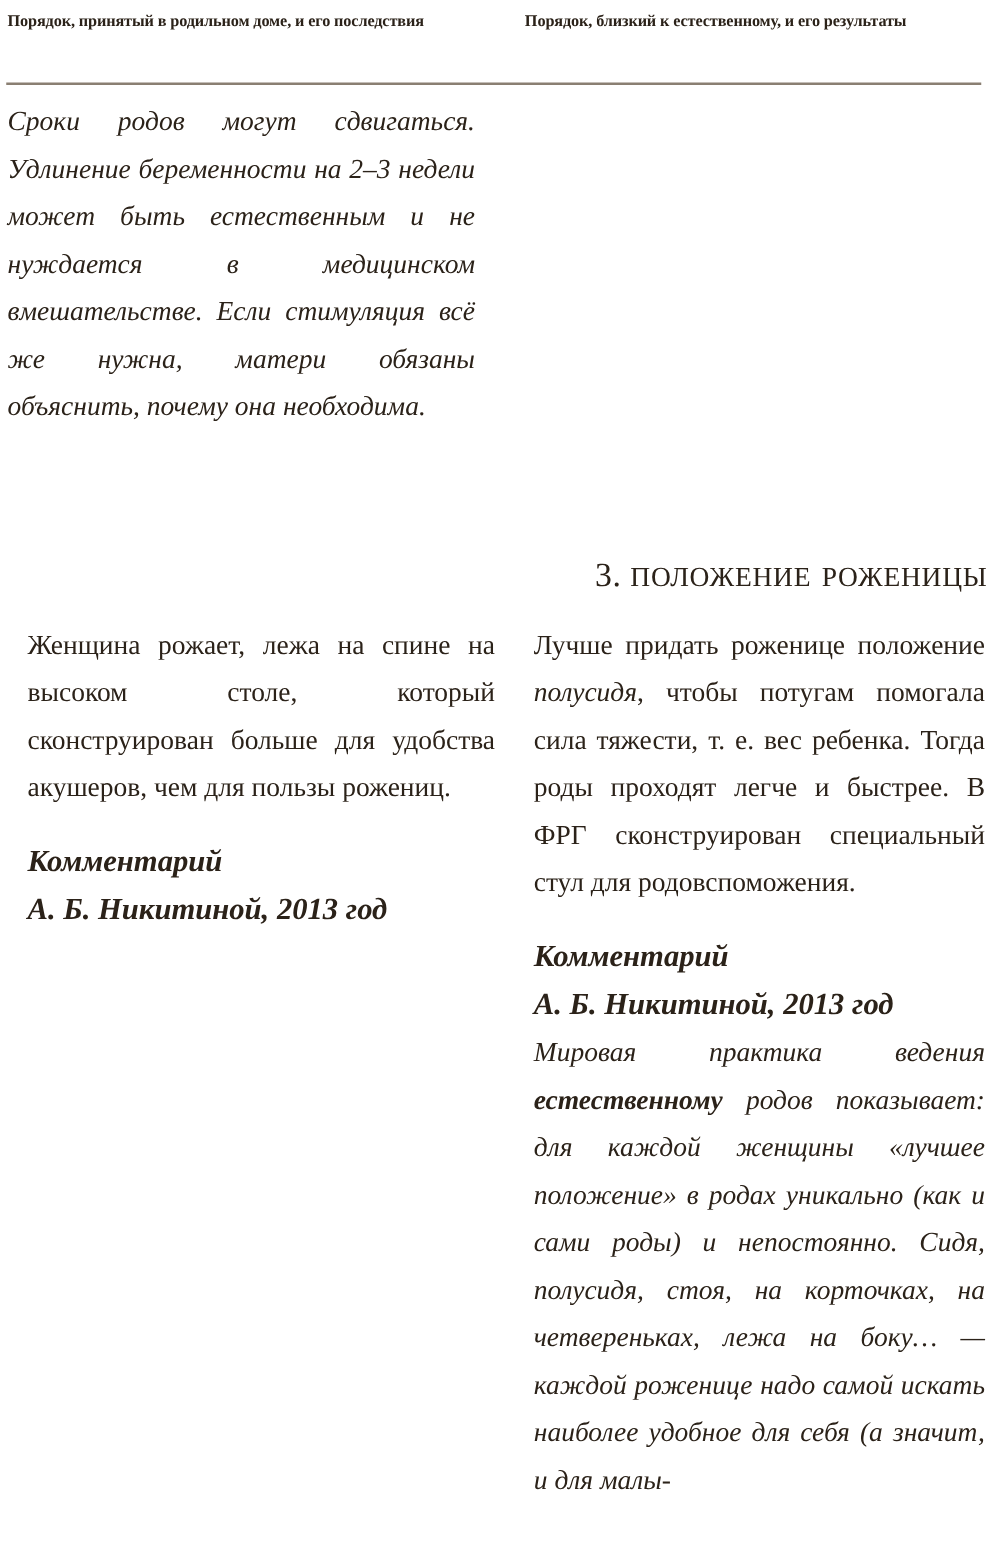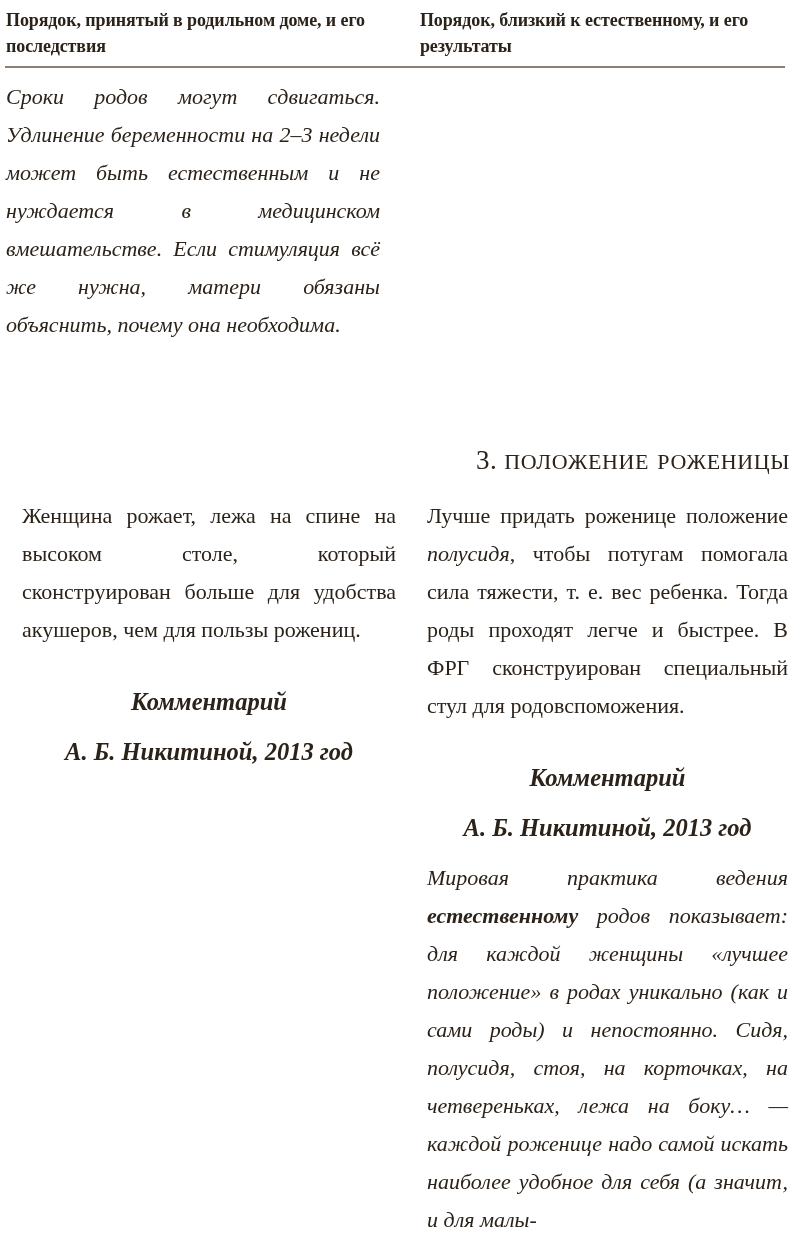--- a/index.html
+++ b/index.html
@@ -24,21 +24,21 @@
   }
 
   
   .header-row {
     display: flex;
     padding: 8px 6px 0 6px;
     box-sizing: border-box;
   }
   .header-cell {
     font-weight: bold;
-    font-size: 18px;
+    font-size: 13px;
     line-height: 1.42;
     letter-spacing: -0.1px;
     color: #2b2219;
   }
   .header-cell.left {
     width: 404px;
     padding-right: 14px;
     box-sizing: border-box;
   }
   .header-cell.right {
@@ -89,22 +89,22 @@
   p.body.italic {
     font-style: italic;
   }
   .spacer-md { height: 22px; }
 
   .comment-head {
     font-style: italic;
     font-weight: bold;
     font-size: 24.5px;
     line-height: 38px;
-    margin: 12px;
-    text-align: center;
+    margin: 0;
+    text-align: left;
     color: #2b2219;
   }
 
   b.em { font-weight: bold; }
   i.em { font-style: italic; font-weight: normal; }
 
   
   .section-heading {
     position: absolute;
     top: 440px;

